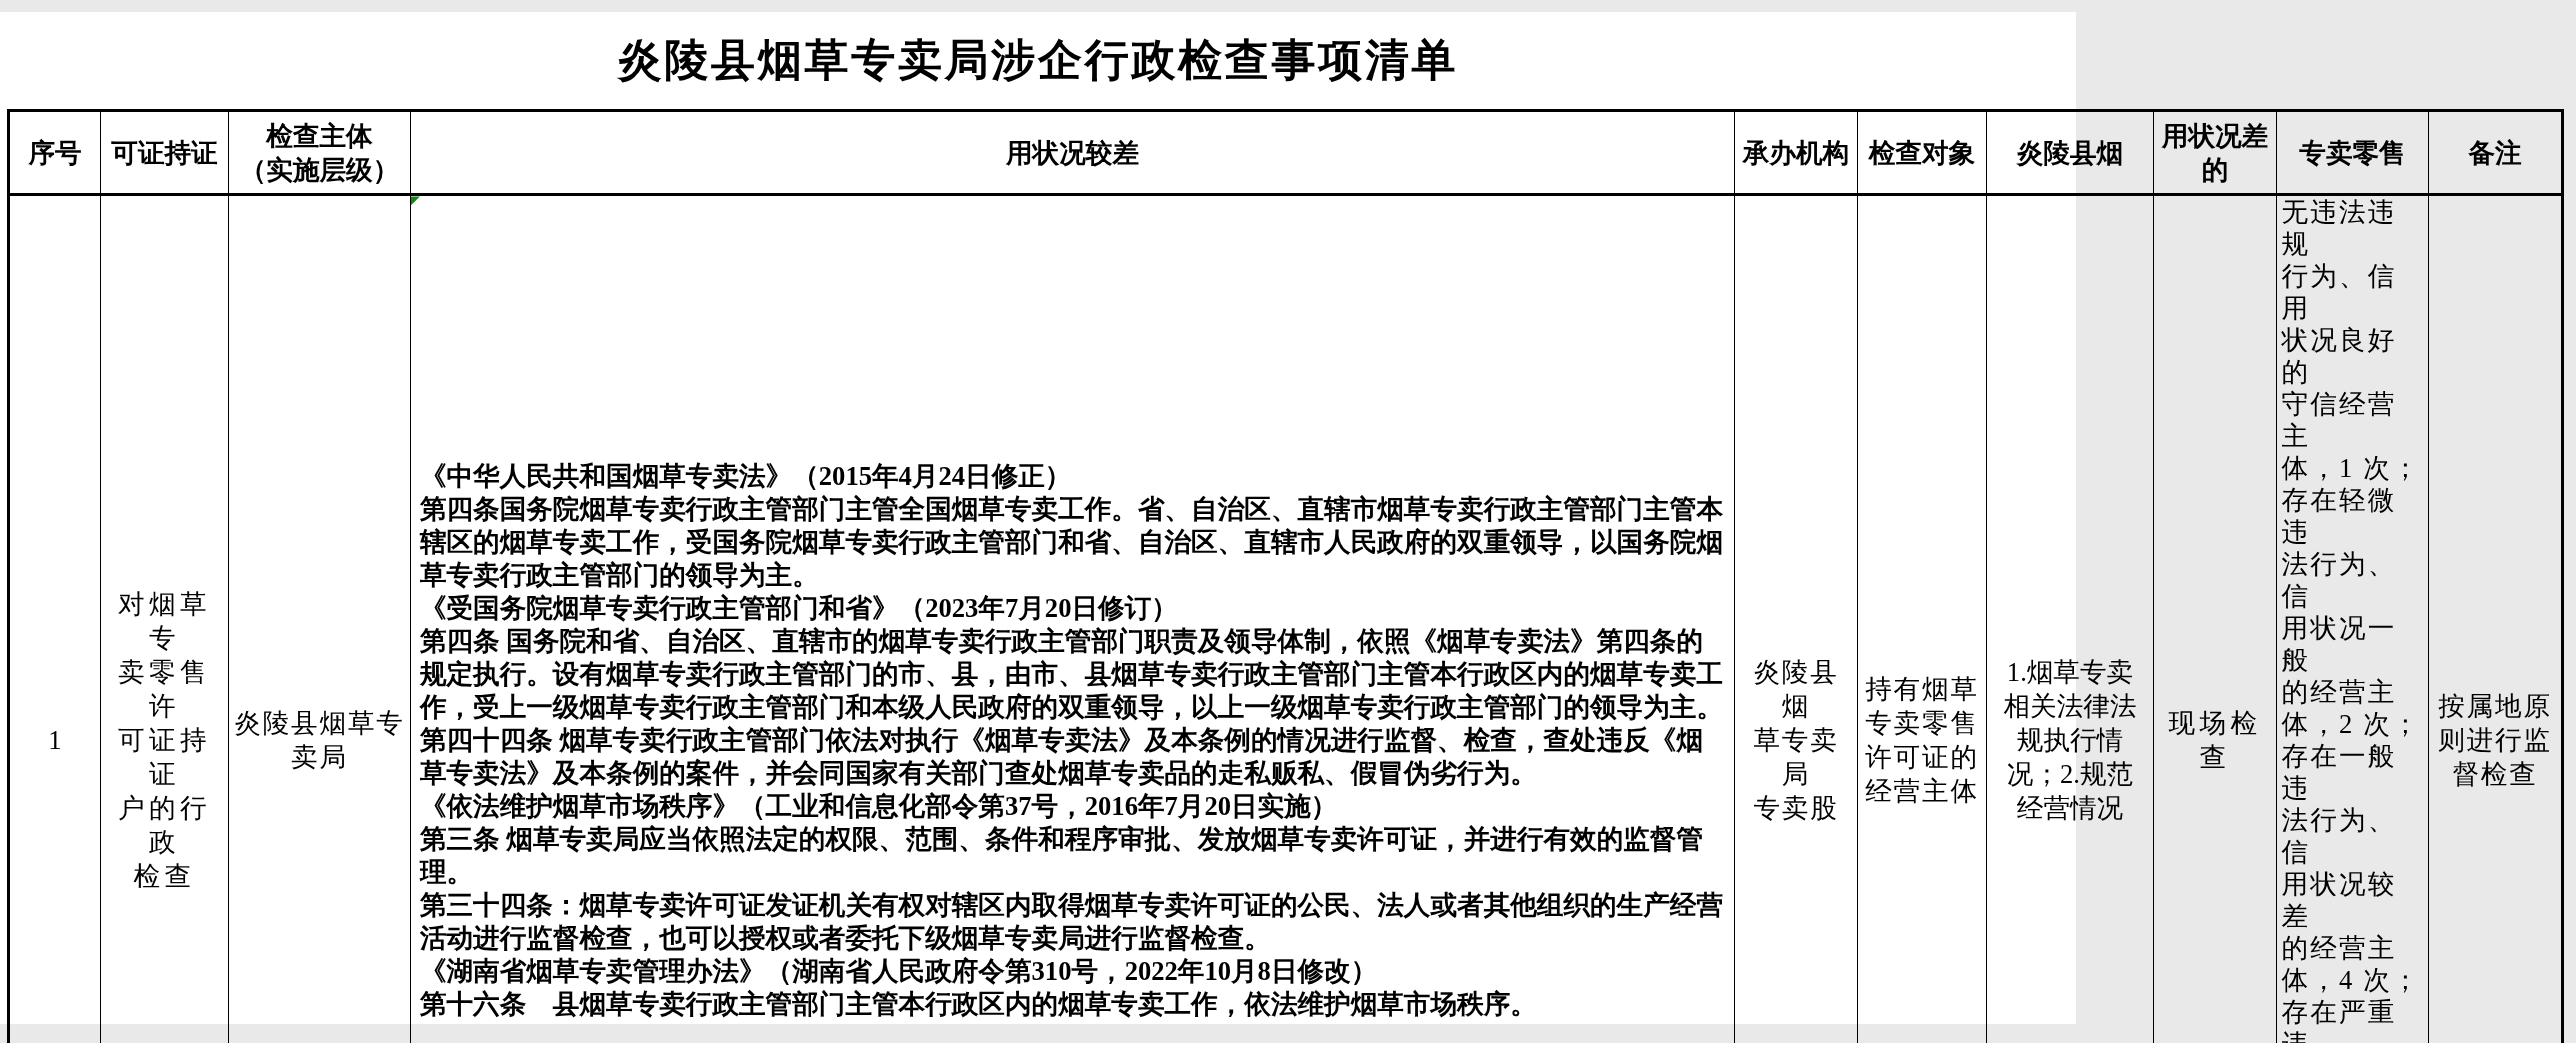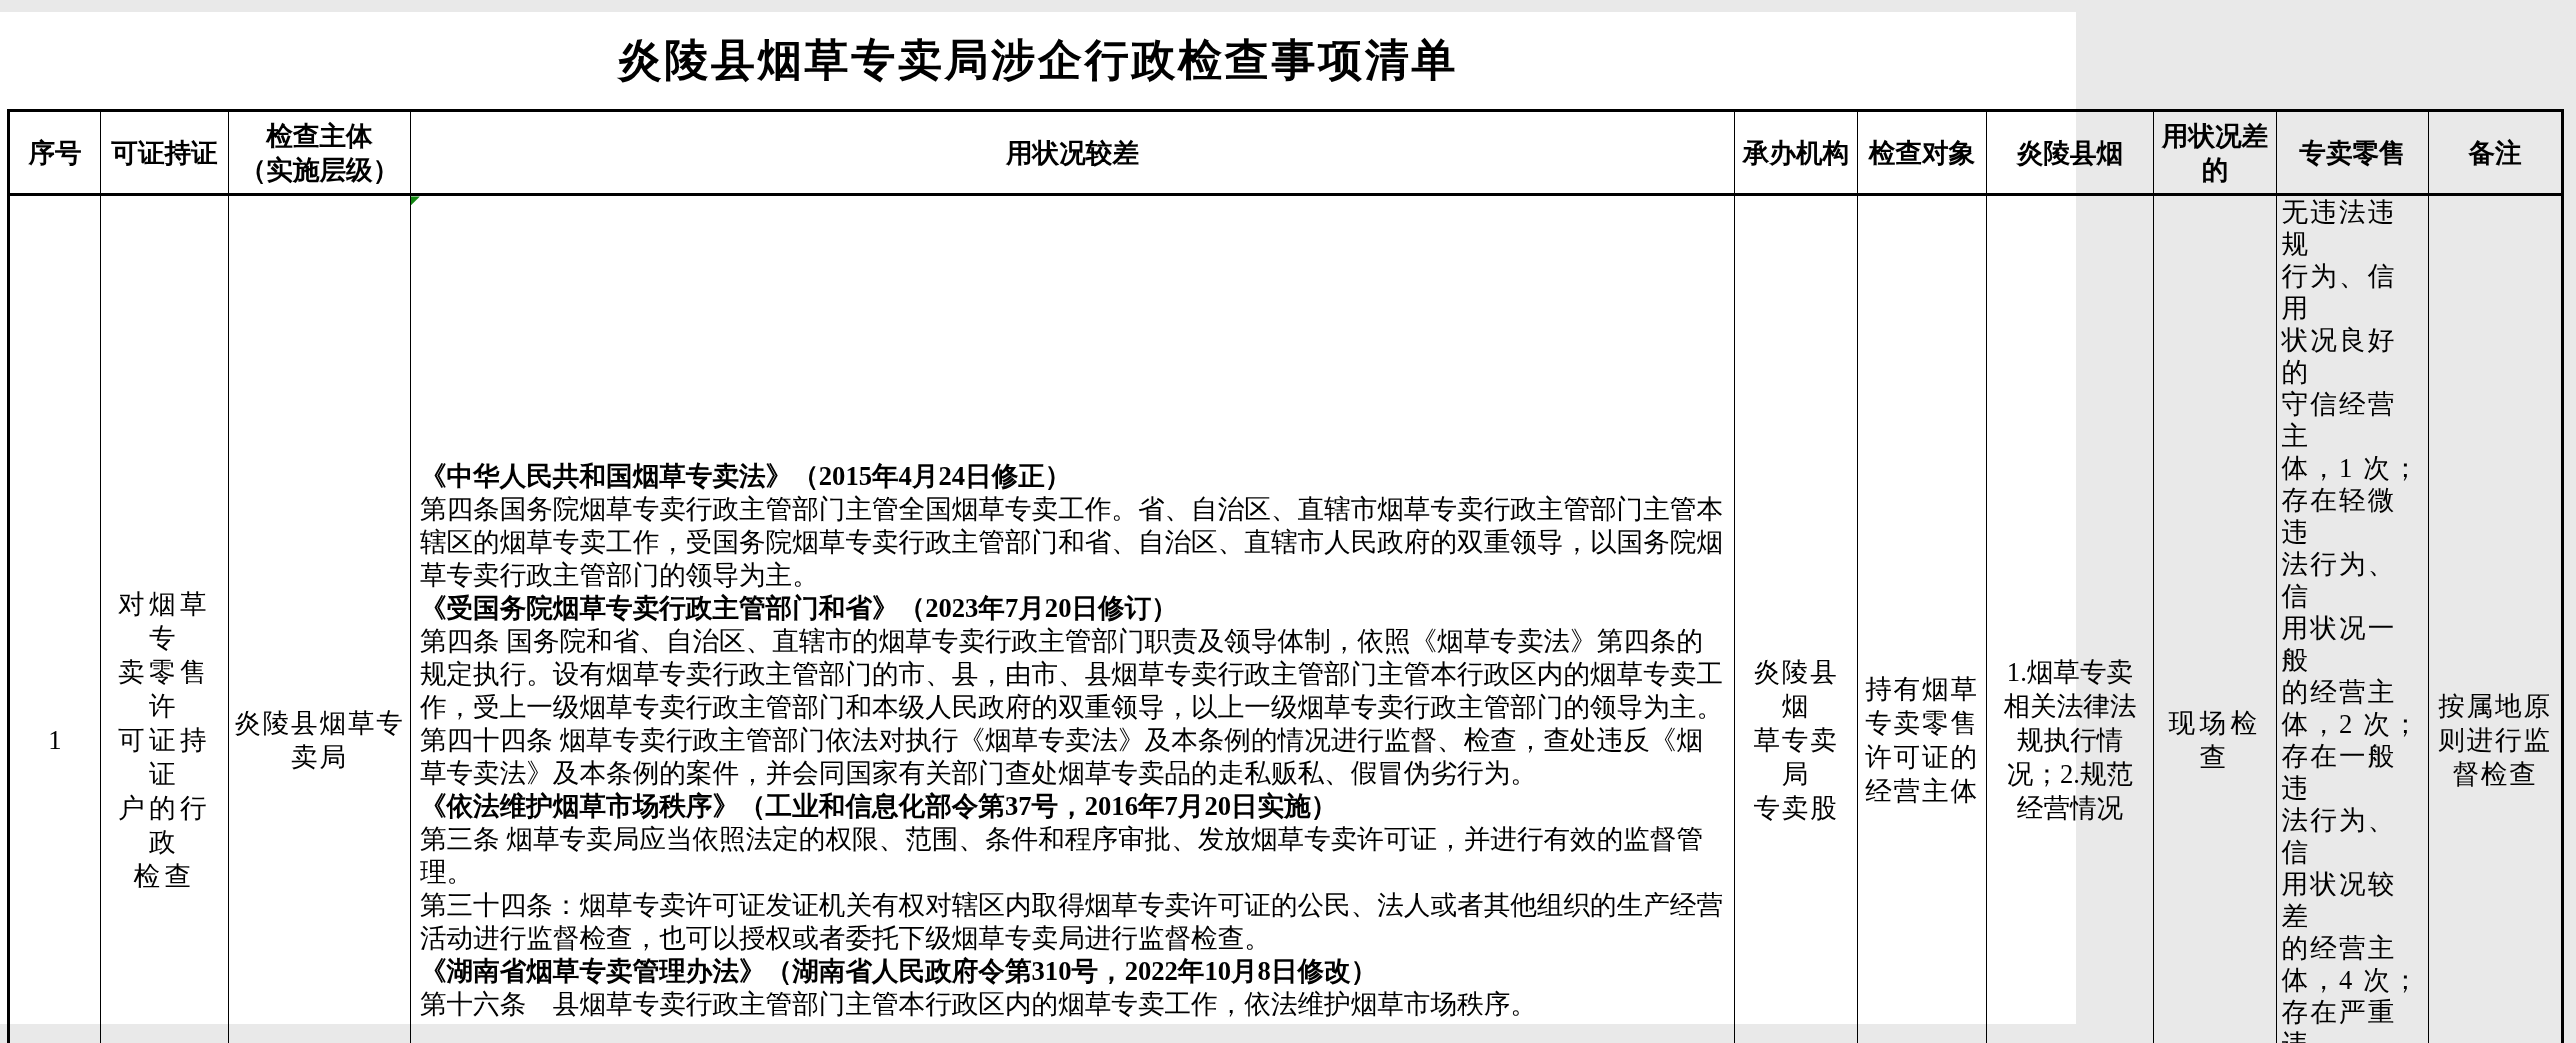--- a/index.html
+++ b/index.html
@@ -43,21 +43,21 @@
   .pre{white-space:pre-line;}
   .lsp{letter-spacing:4.4px;}
   .lsp2{letter-spacing:1.8px;}
   td.basis{
     position:relative;
     text-align:left;
     line-height:33px;
     padding:0 8.9px;
   }
   td.basis .law-title{font-weight:bold;}
-  td.basis .law-clause{font-weight:normal;}
+  td.basis .law-clause{font-weight:bold;}
   .corner-flag{
     position:absolute;top:0;left:0;
     width:8.9px;height:8.9px;
     clip-path:polygon(0 0,100% 0,0 100%);
   }
   td.freq{
     text-align:left;
     letter-spacing:2.2px;
     line-height:32px;
     padding:0 4.4px;

